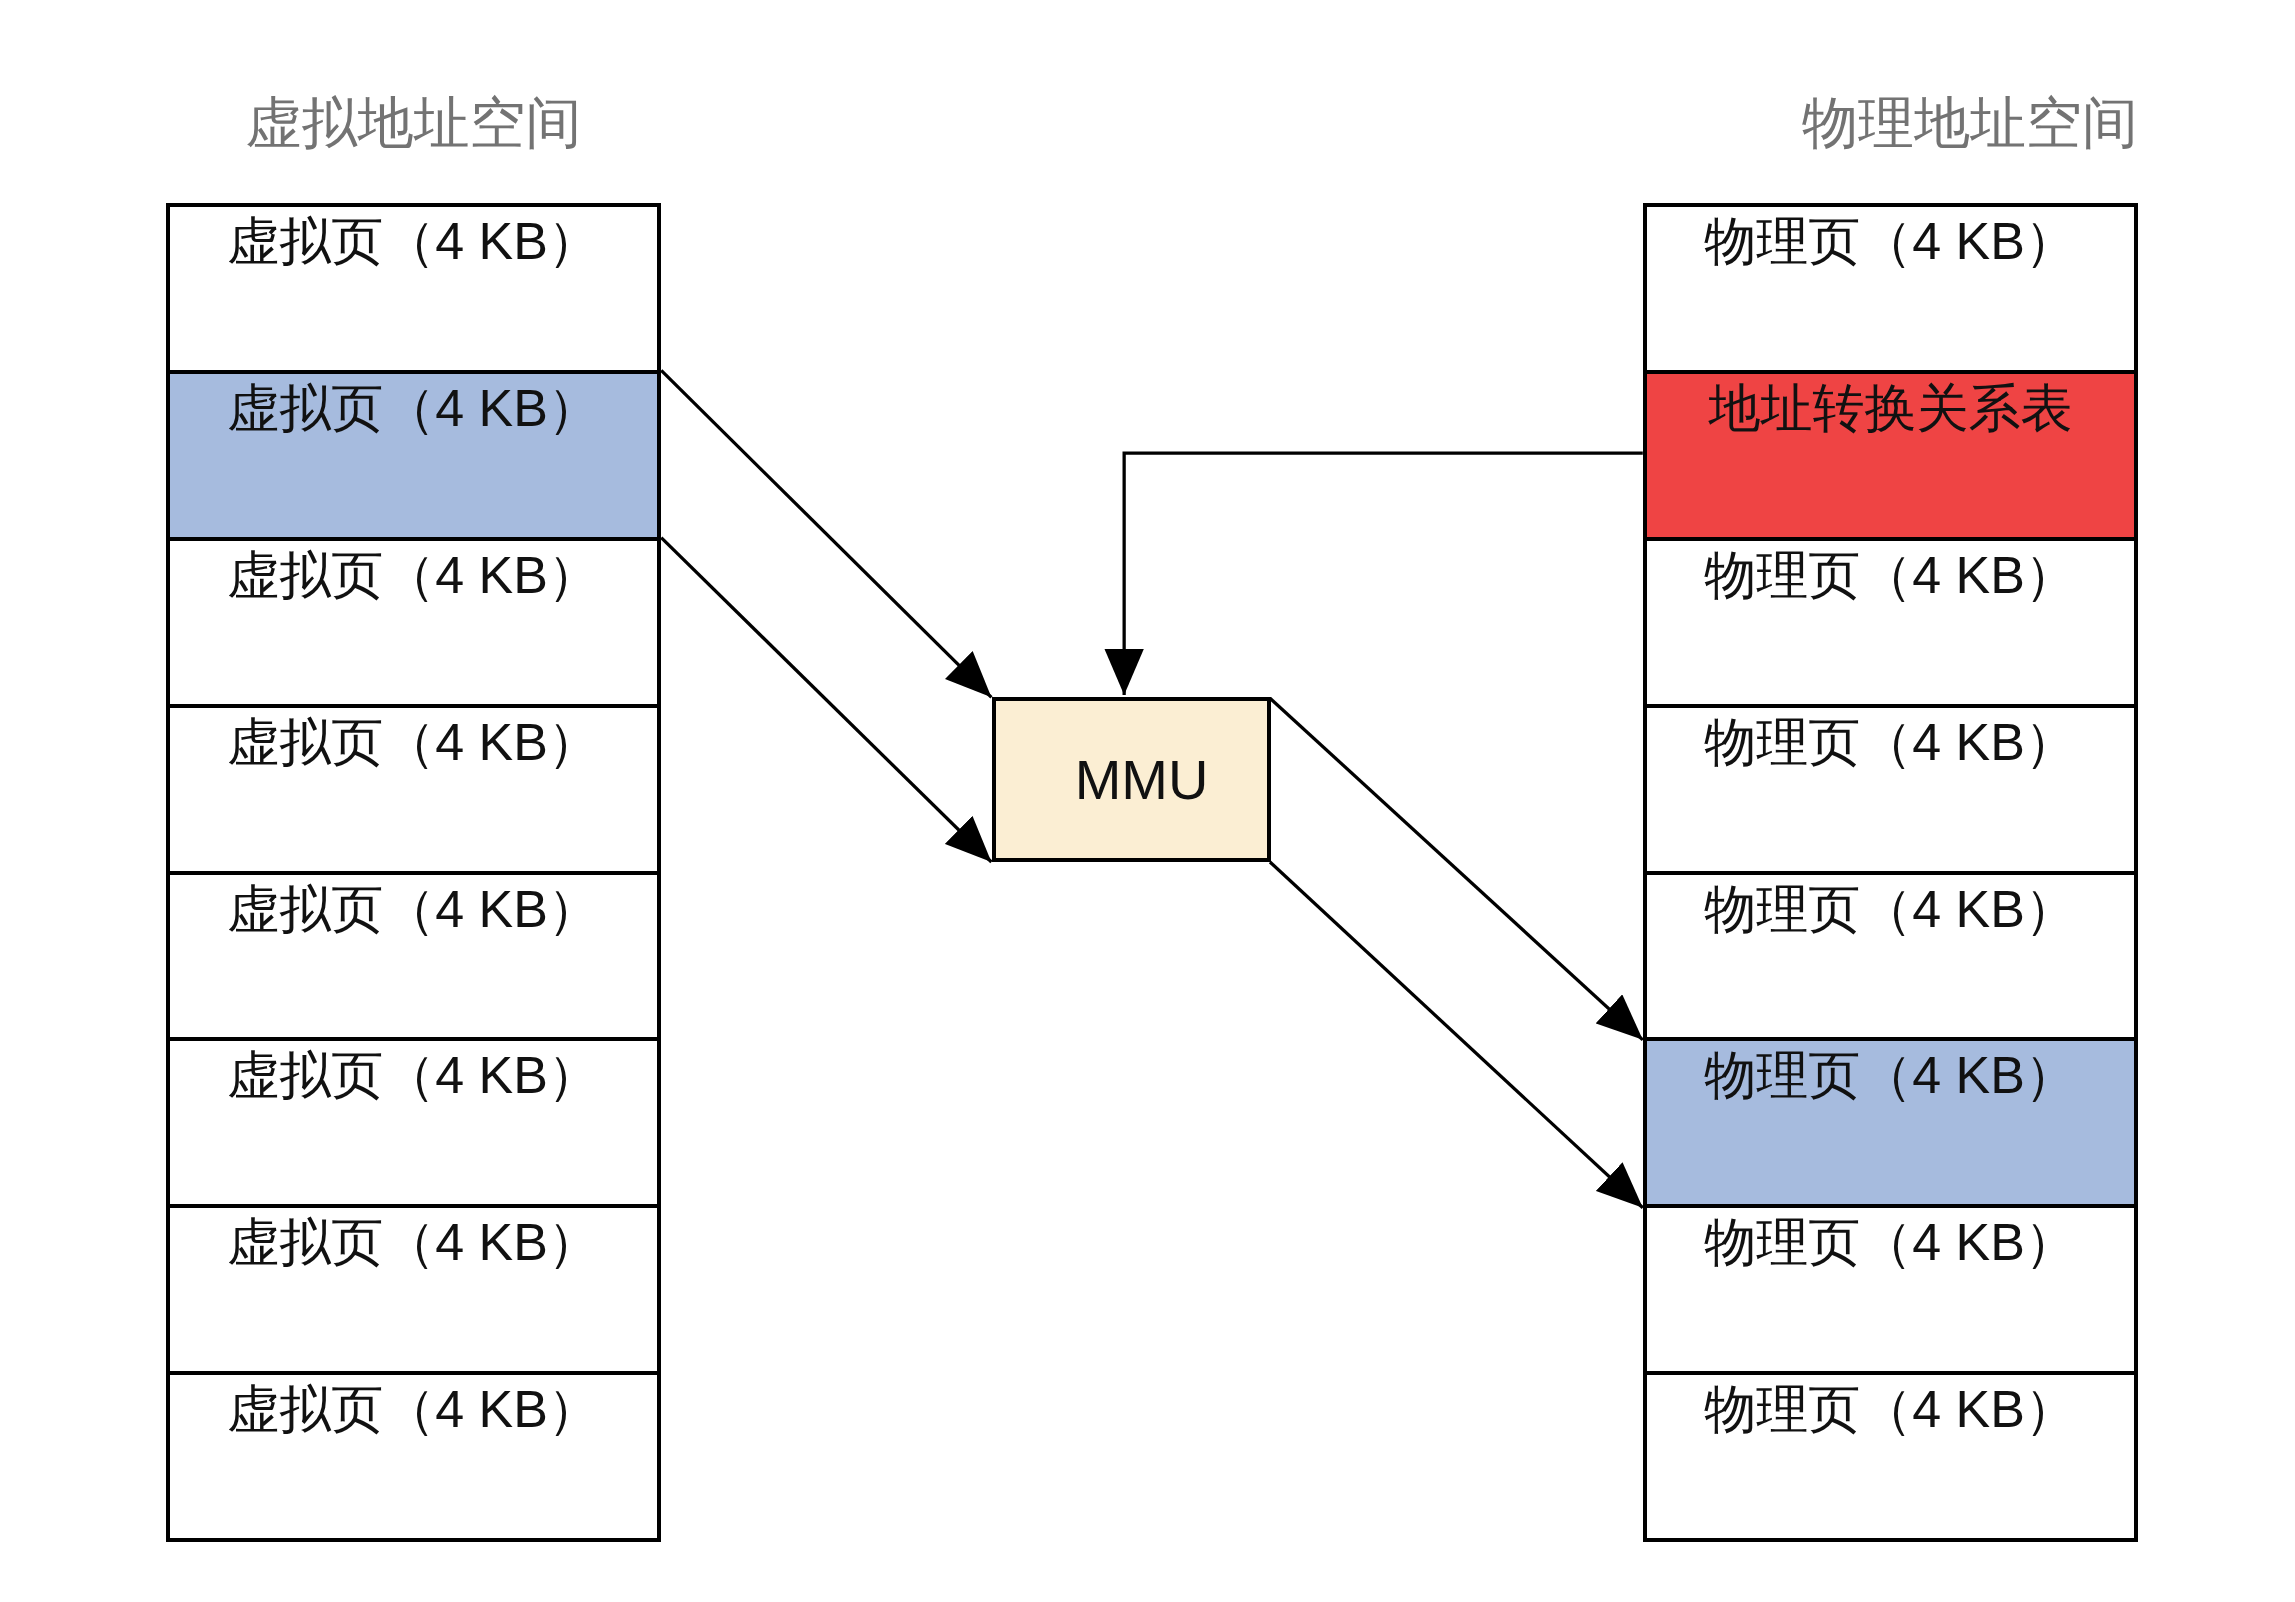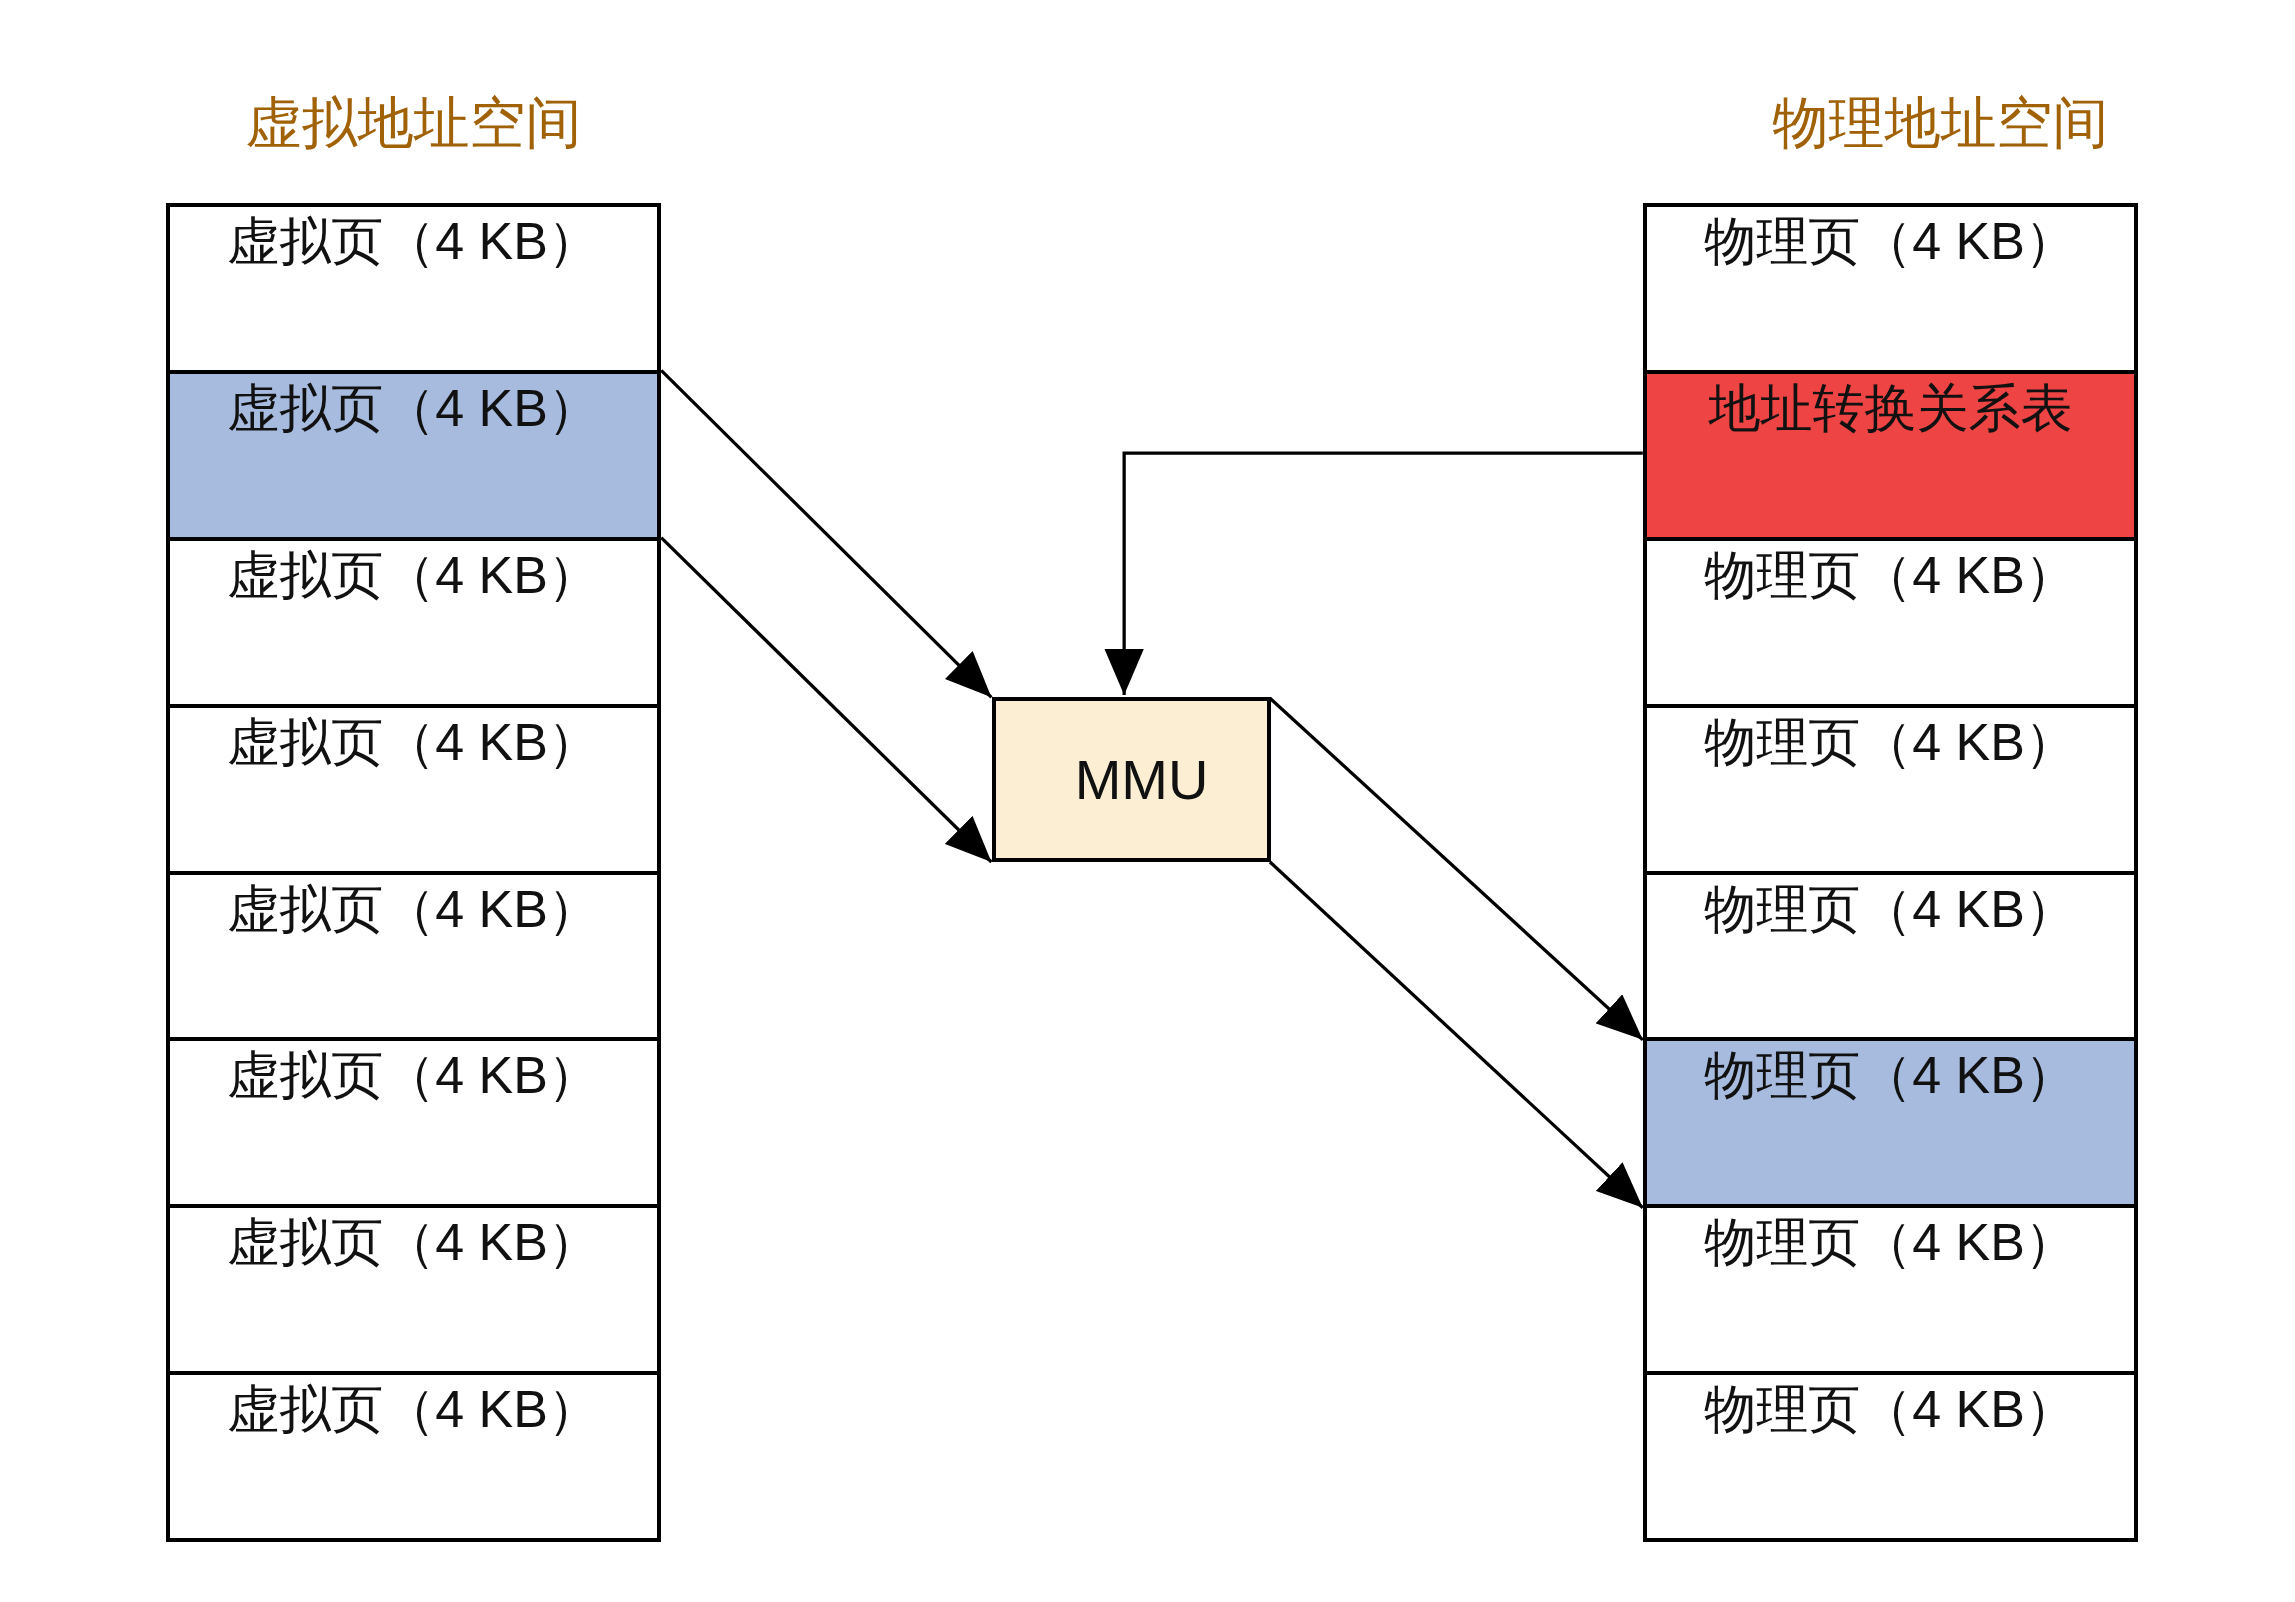--- a/index.html
+++ b/index.html
@@ -17,24 +17,24 @@
     color: #111111;
   }
   .col-title {
     position: absolute;
     top: 92px;
     width: 495px;
     text-align: center;
     font-size: 56px;
     line-height: 61px;
     white-space: nowrap;
-    color: #a16207;
+    color: #737373;
   }
   .col-title.left  { left: 166px; }
-  .col-title.right { left: 1693px; }
+  .col-title.right { left: 1643px; text-align: right; }
 
   .page-column {
     position: absolute;
     top: 203px;
     width: 495px;
     height: 1339px;
     border: 4.1px solid #000000;
     box-sizing: border-box;
     display: flex;
     flex-direction: column;

